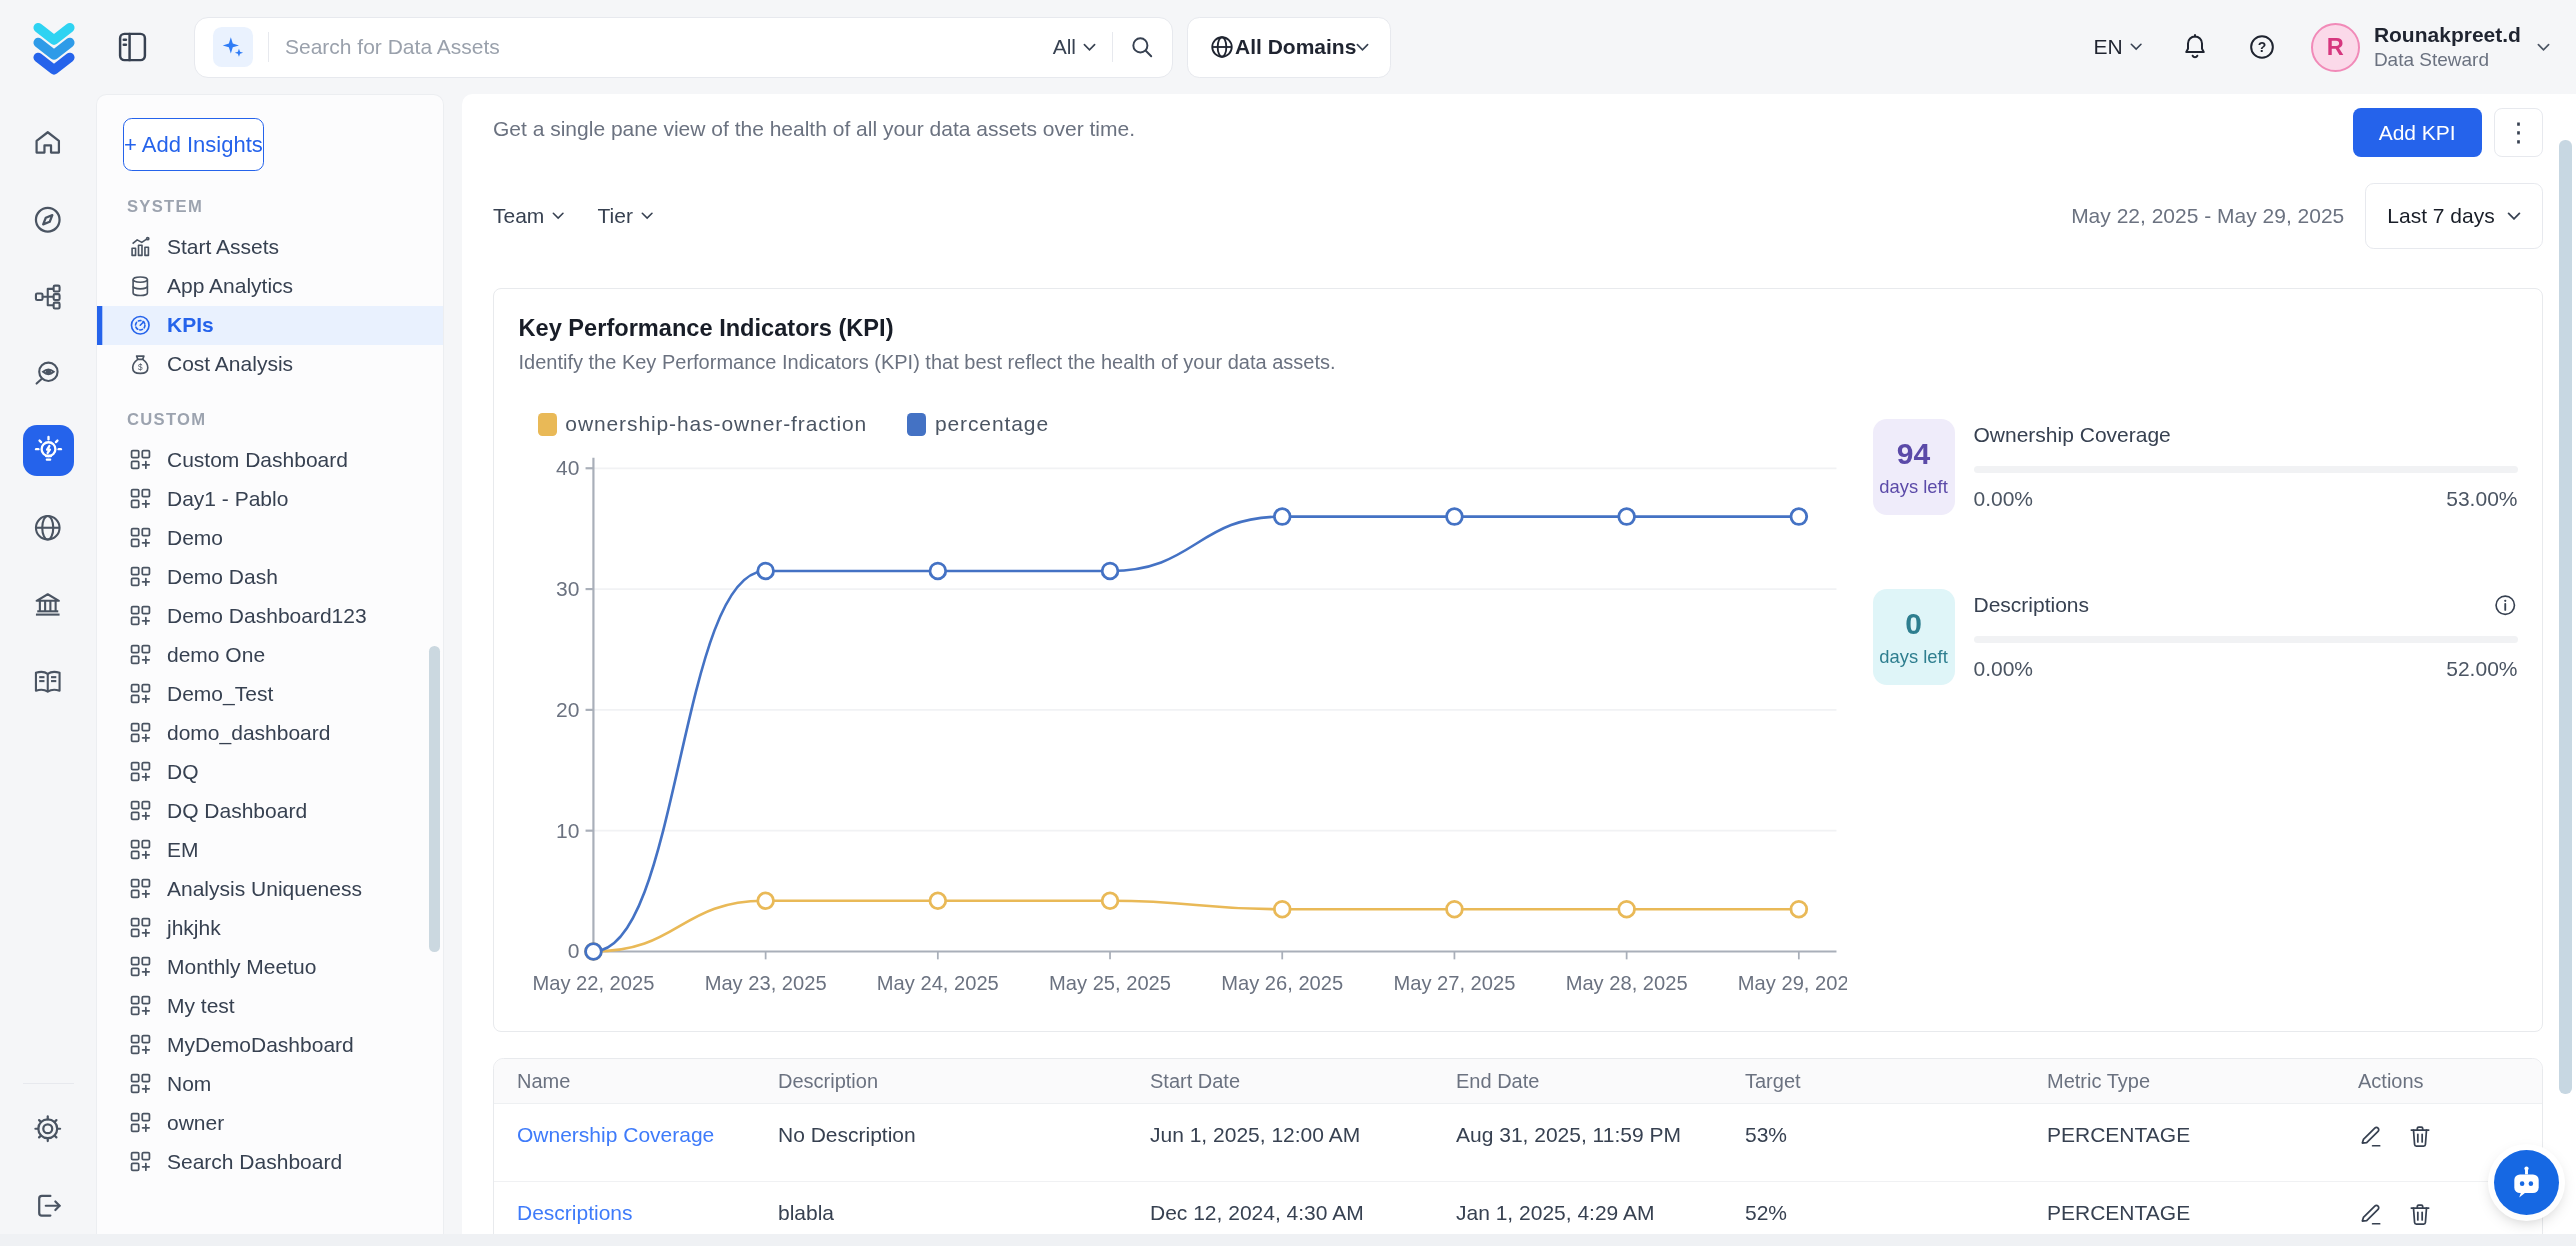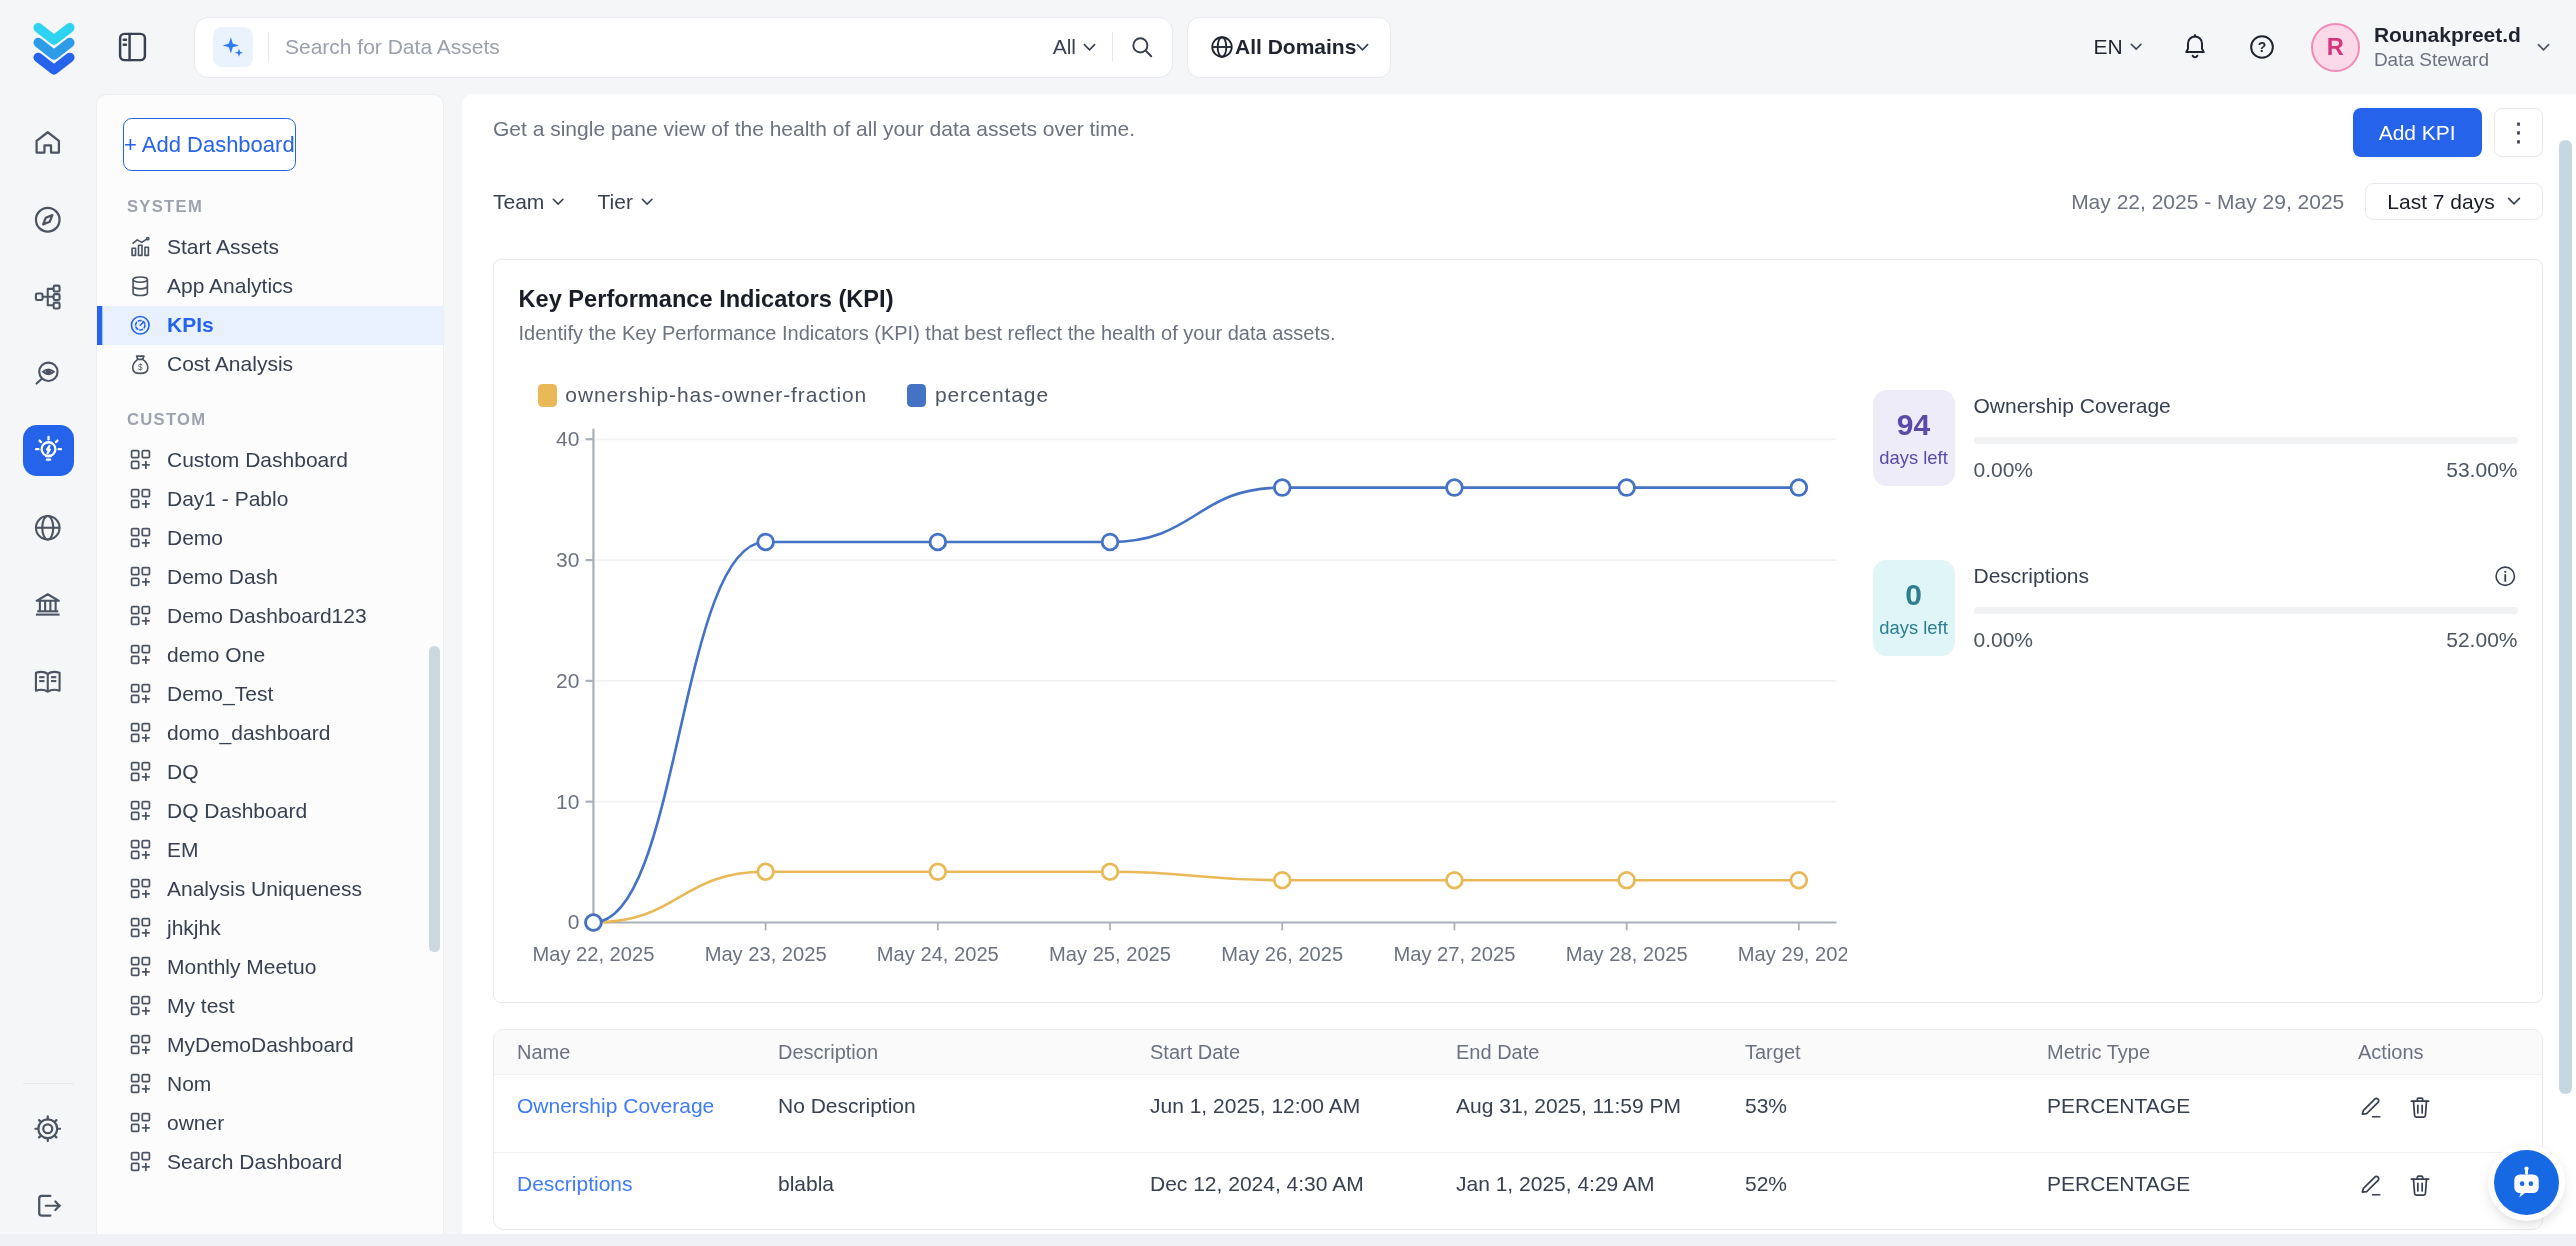--- a/index.html
+++ b/index.html
@@ -47,21 +47,21 @@
   .page-head { display:flex; align-items:flex-start; }
   .page-title { font-size:25.4px; font-weight:bold; color:#181D27; }
   .page-sub { margin-top:8.8px; font-size:21px; color:#6B7280; }
   .head-actions { margin-left:auto; display:flex; gap:12.3px; }
   .btn-primary { height:49px; padding:0 26px; background:#2563EB; color:#FFFFFF; border:none; border-radius:7.9px; font-size:21px; cursor:pointer; font-family:"Liberation Sans", sans-serif; }
   .btn-kebab { width:49px; height:49px; background:#FFFFFF; border:0.9px solid #E7E9EE; border-radius:7.9px; font-size:26px; color:#374151; cursor:pointer; display:flex; align-items:center; justify-content:center; }
   .filter-row { margin-top:26px; display:flex; align-items:center; }
   .filter { display:flex; align-items:center; gap:7.9px; font-size:21px; color:#374151; cursor:pointer; margin-right:33px; }
   .filter-right { margin-left:auto; display:flex; align-items:center; gap:21px; }
   .date-range { font-size:21px; color:#6B7280; }
-  .btn-range { height:37px; padding:0 21px; background:#FFFFFF; border:0.9px solid #E7E9EE; border-radius:8.8px; font-size:21px; color:#181D27; cursor:pointer; display:flex; align-items:center; gap:12.3px; font-family:"Liberation Sans", sans-serif; }
+  .btn-range { height:66px; padding:0 21px; background:#FFFFFF; border:0.9px solid #E7E9EE; border-radius:8.8px; font-size:21px; color:#181D27; cursor:pointer; display:flex; align-items:center; gap:12.3px; font-family:"Liberation Sans", sans-serif; }
 
   .kpi-card { margin-top:39px; border:0.9px solid #E8EAED; border-radius:8px; padding:26px 24.5px 17.5px; }
   .kpi-title { font-size:23.6px; font-weight:bold; color:#181D27; }
   .kpi-sub { margin-top:8.8px; font-size:20px; color:#6B7280; }
   .kpi-content { display:flex; margin-top:35px; }
   .chart-col { width:1328px; flex:none; }
   .legend { display:flex; align-items:center; gap:40px; margin:3.5px 0 5.3px 19px; }
   .legend-item { display:flex; align-items:center; gap:8.8px; cursor:pointer; }
   .legend-swatch { width:19px; height:23px; border-radius:4.4px; }
   .legend-label { font-size:21px; color:#4B5563; letter-spacing:0.9px; }
@@ -278,21 +278,21 @@
           <svg class="ico" viewBox="0 0 24 24" width="31.5" height="31.5" fill="none" stroke="#4A5462" stroke-width="1.7" stroke-linecap="round" stroke-linejoin="round">
             <path d="M14 4.5 H7.5 a2 2 0 0 0 -2 2 V17.5 a2 2 0 0 0 2 2 H14"></path>
             <line x1="10.5" y1="12" x2="21" y2="12"></line>
               <path d="M17.8 8.8 L21 12 L17.8 15.2"></path>
           </svg>
         </span>
       </div>
     </nav>
 
     <aside class="sidebar">
-      <button class="add-dash">+ Add Dashboard</button>
+      <button class="add-dash">+ Add Insights</button>
 
       <div class="side-section-title">SYSTEM</div>
 
       <div class="side-item">
         <span class="si-icon">
           <svg class="ico" viewBox="0 0 24 24" width="24.5" height="24.5" fill="none" stroke="#4A5462" stroke-width="1.6" stroke-linejoin="round">
             <rect x="4" y="13" width="3.4" height="7"></rect>
               <rect x="10.3" y="10" width="3.4" height="10"></rect>
               <rect x="16.6" y="12" width="3.4" height="8"></rect>
             <path d="M4.5 8.5 L9 4.8 L13.5 7.2 L19 3.5"></path>

